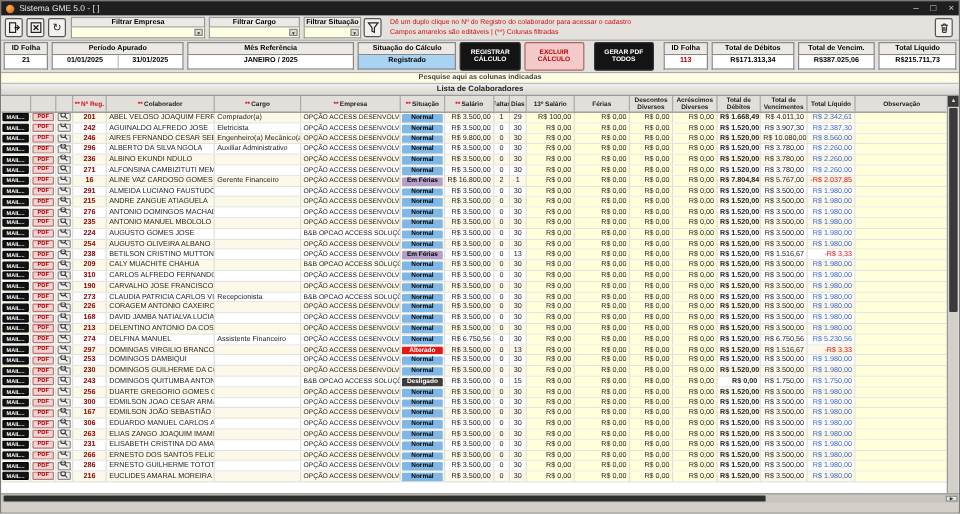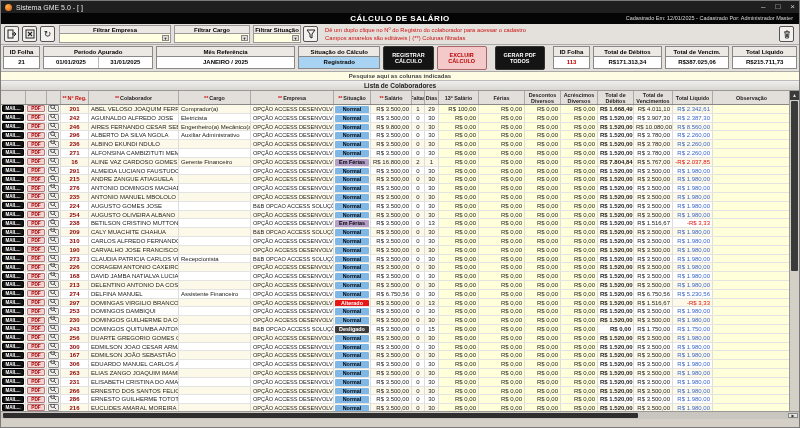--- a/index.html
+++ b/index.html
@@ -120,24 +120,20 @@
   <div class="titlebar">
     <span class="app-icon"></span>
     <span>Sistema GME 5.0 - [ ]</span>
     <span class="win-controls">
       <span>–</span>
       <span>□</span>
       <span>×</span>
     </span>
   </div>
 
-  <div class="band">
-    <div class="band-title">CÁLCULO DE SALÁRIO</div>
-    <div class="band-meta">Cadastrado Em: 12/01/2025 - Cadastrado Por: Administrador Master</div>
-  </div>
 
   <div class="toolbar">
     <div class="tool-btn" style="left:3px;">
       <span>
         <svg width="10" height="10" viewBox="0 0 10 10">
             <rect x="1" y="1" width="5" height="8" fill="none" stroke="#222" stroke-width="1"></rect>
             <path d="M5 5 h4 M7 3 l2 2 -2 2" stroke="#222" stroke-width="1" fill="none"></path>
           </svg>
       </span>
     </div>

